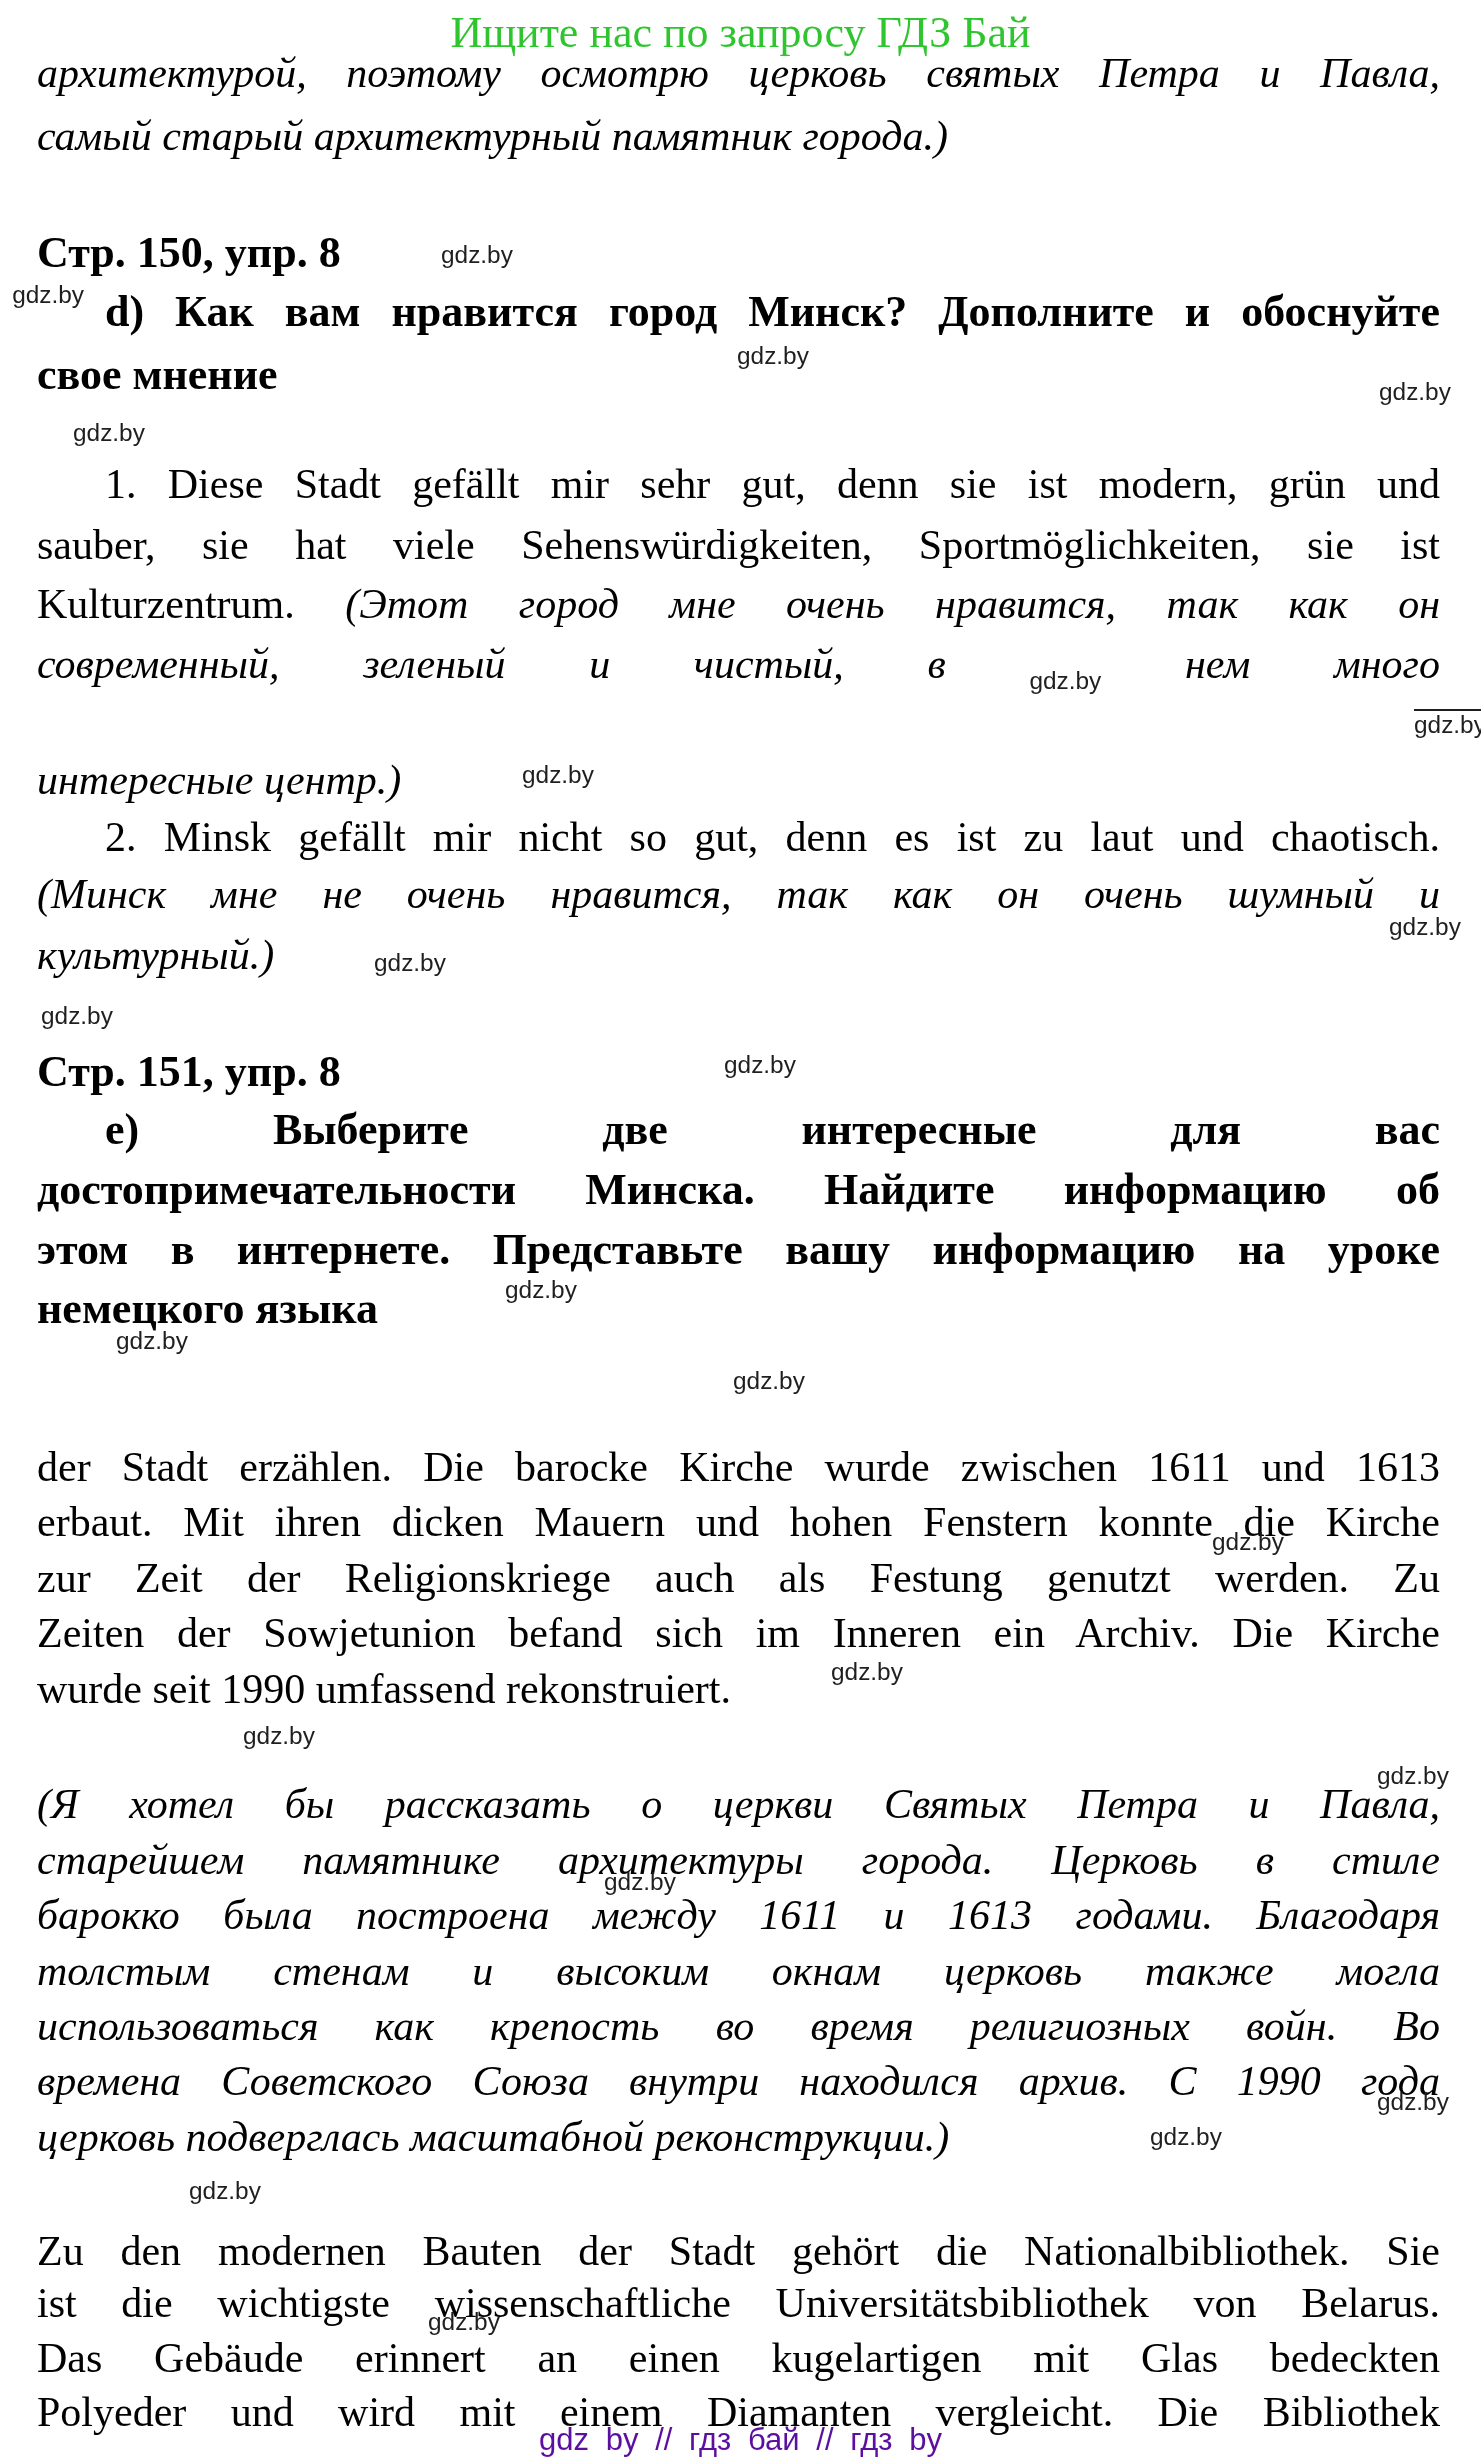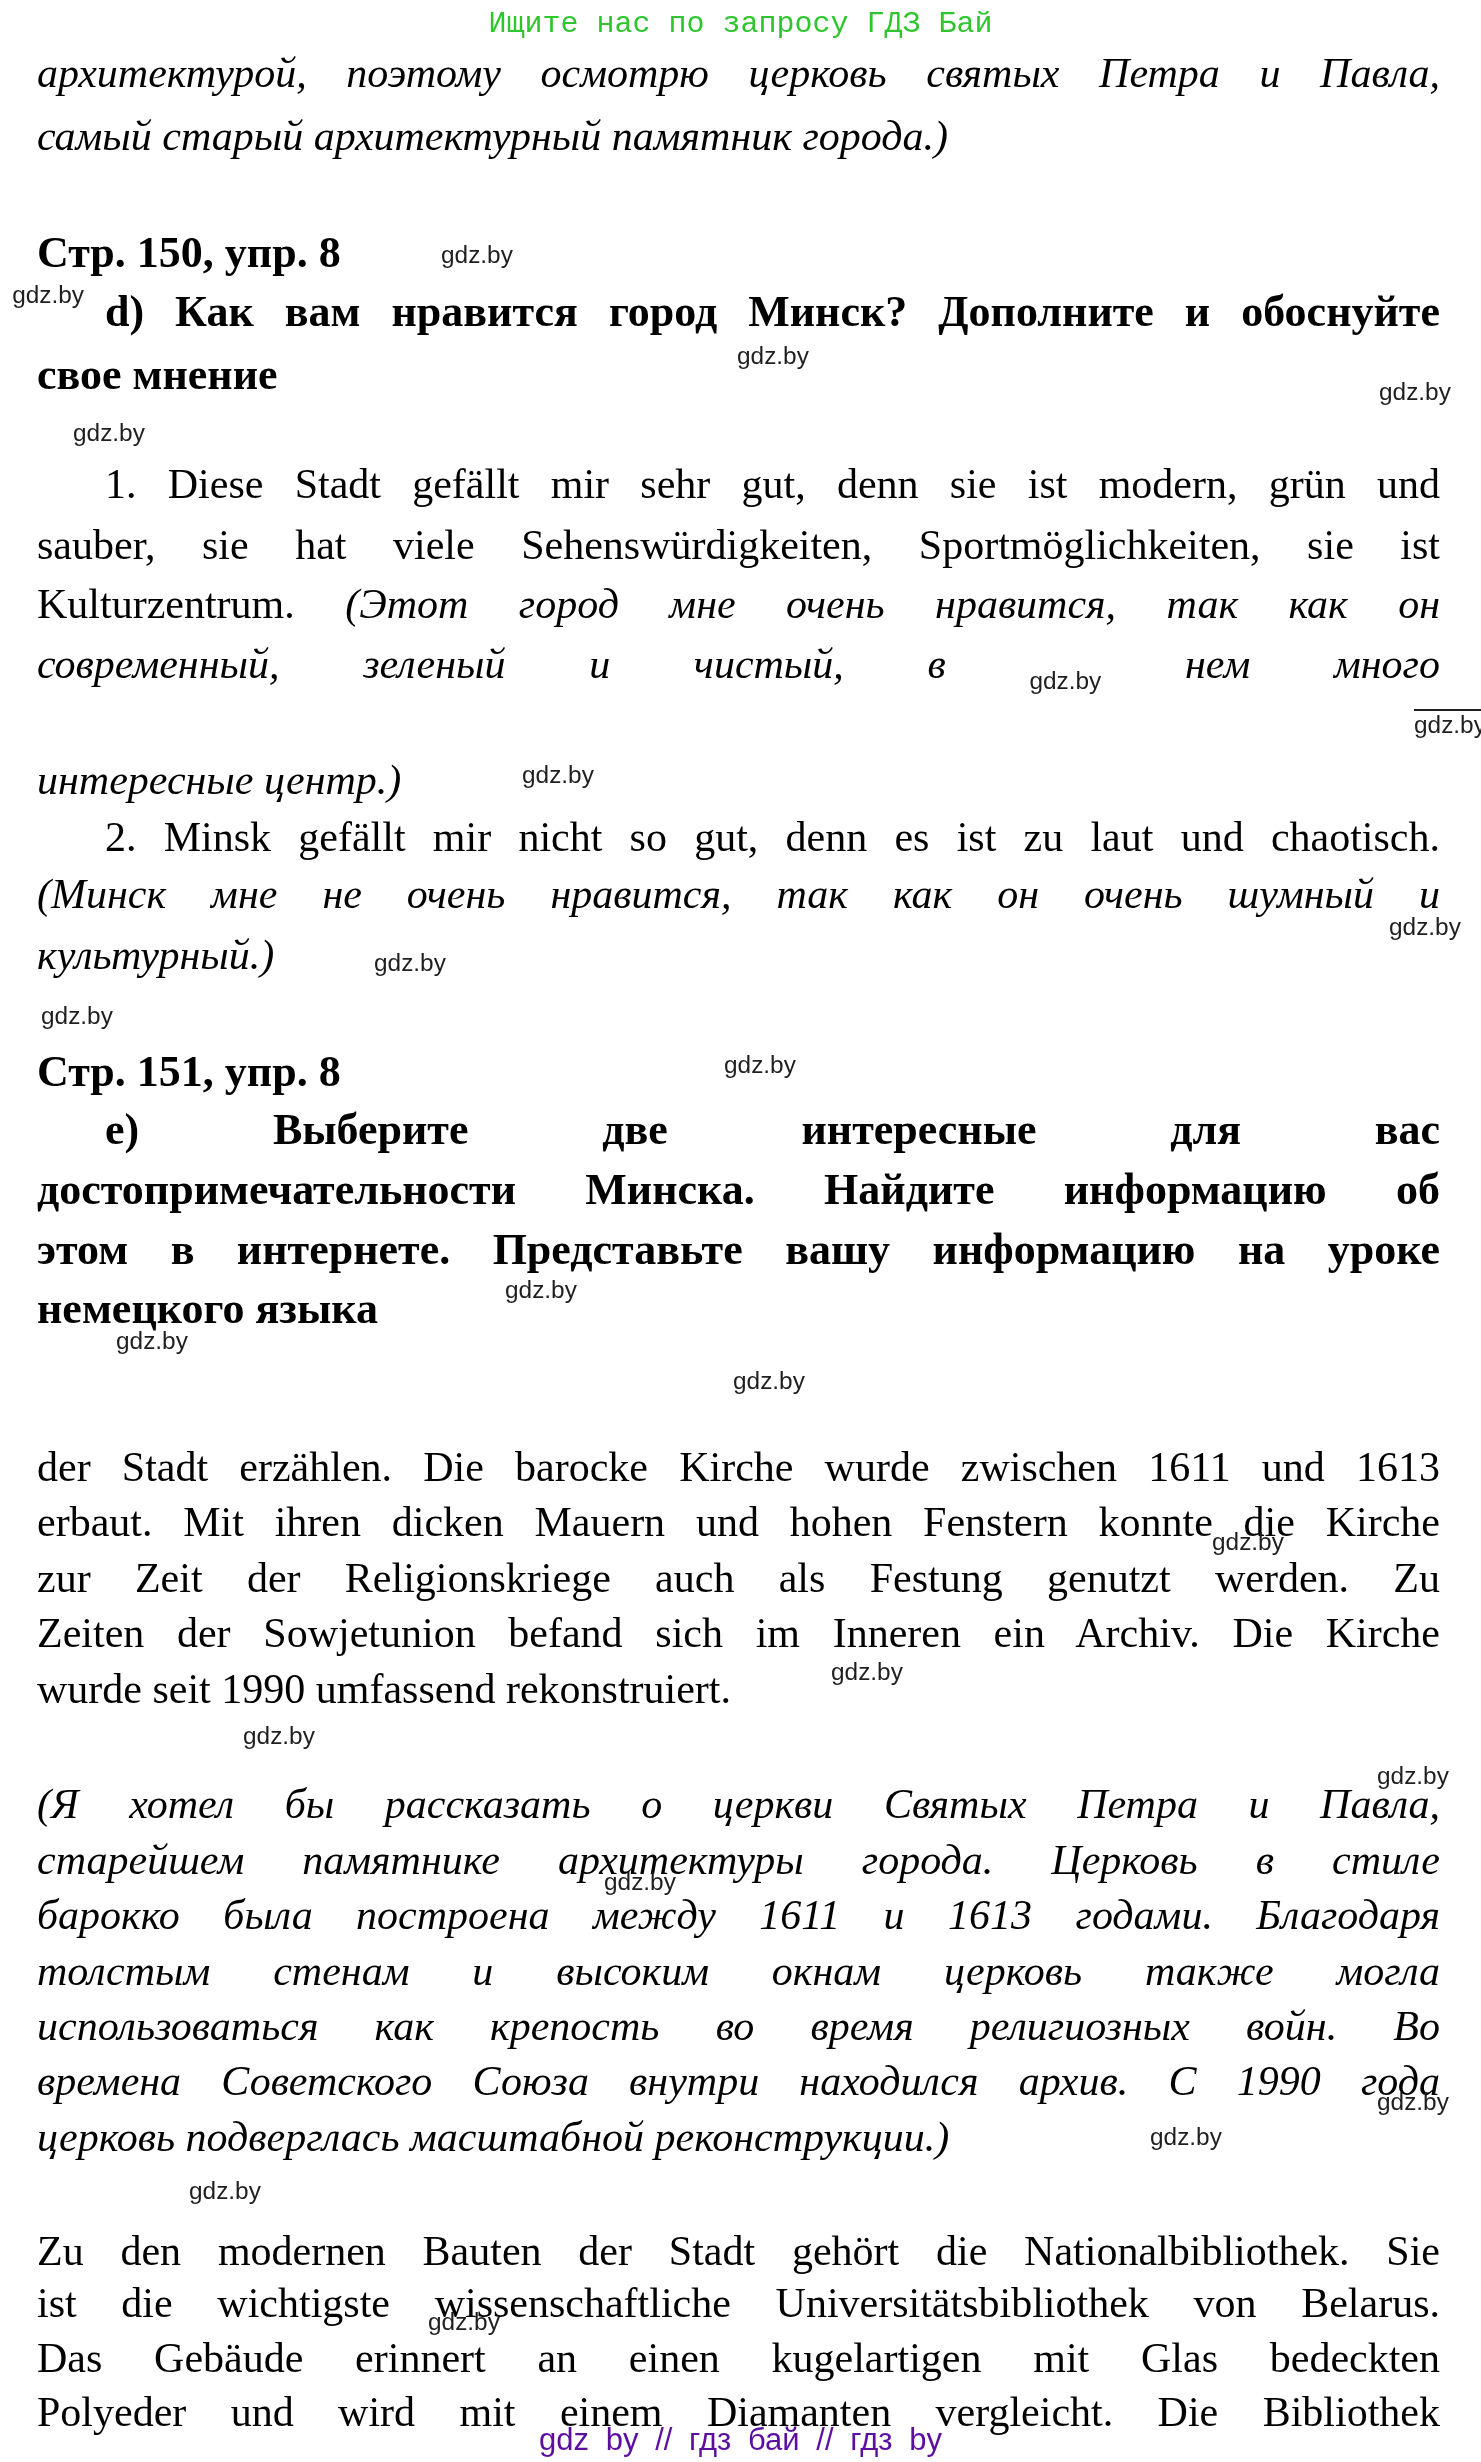--- a/index.html
+++ b/index.html
@@ -9,22 +9,22 @@
     height: 2462px;
     background: #ffffff;
     overflow: hidden;
     font-family: "Liberation Serif", "DejaVu Serif", serif;
     color: #000000;
   }
   .banner {
     position: absolute;
     top: 6.5px; left: 0; width: 100%;
     text-align: center;
-    font-family: Liberation Mono, monospace;
-    font-size: 30px;
+    font-family: Liberation Serif, serif;
+    font-size: 44px;
     color: #2ec52e;
   }
   .l {
     position: absolute;
     left: 37px; right: 41px;
     font-size: 42px;
     line-height: 1.15;
     white-space: nowrap;
   }
   .j { white-space: normal; text-align: justify; text-align-last: justify; }

